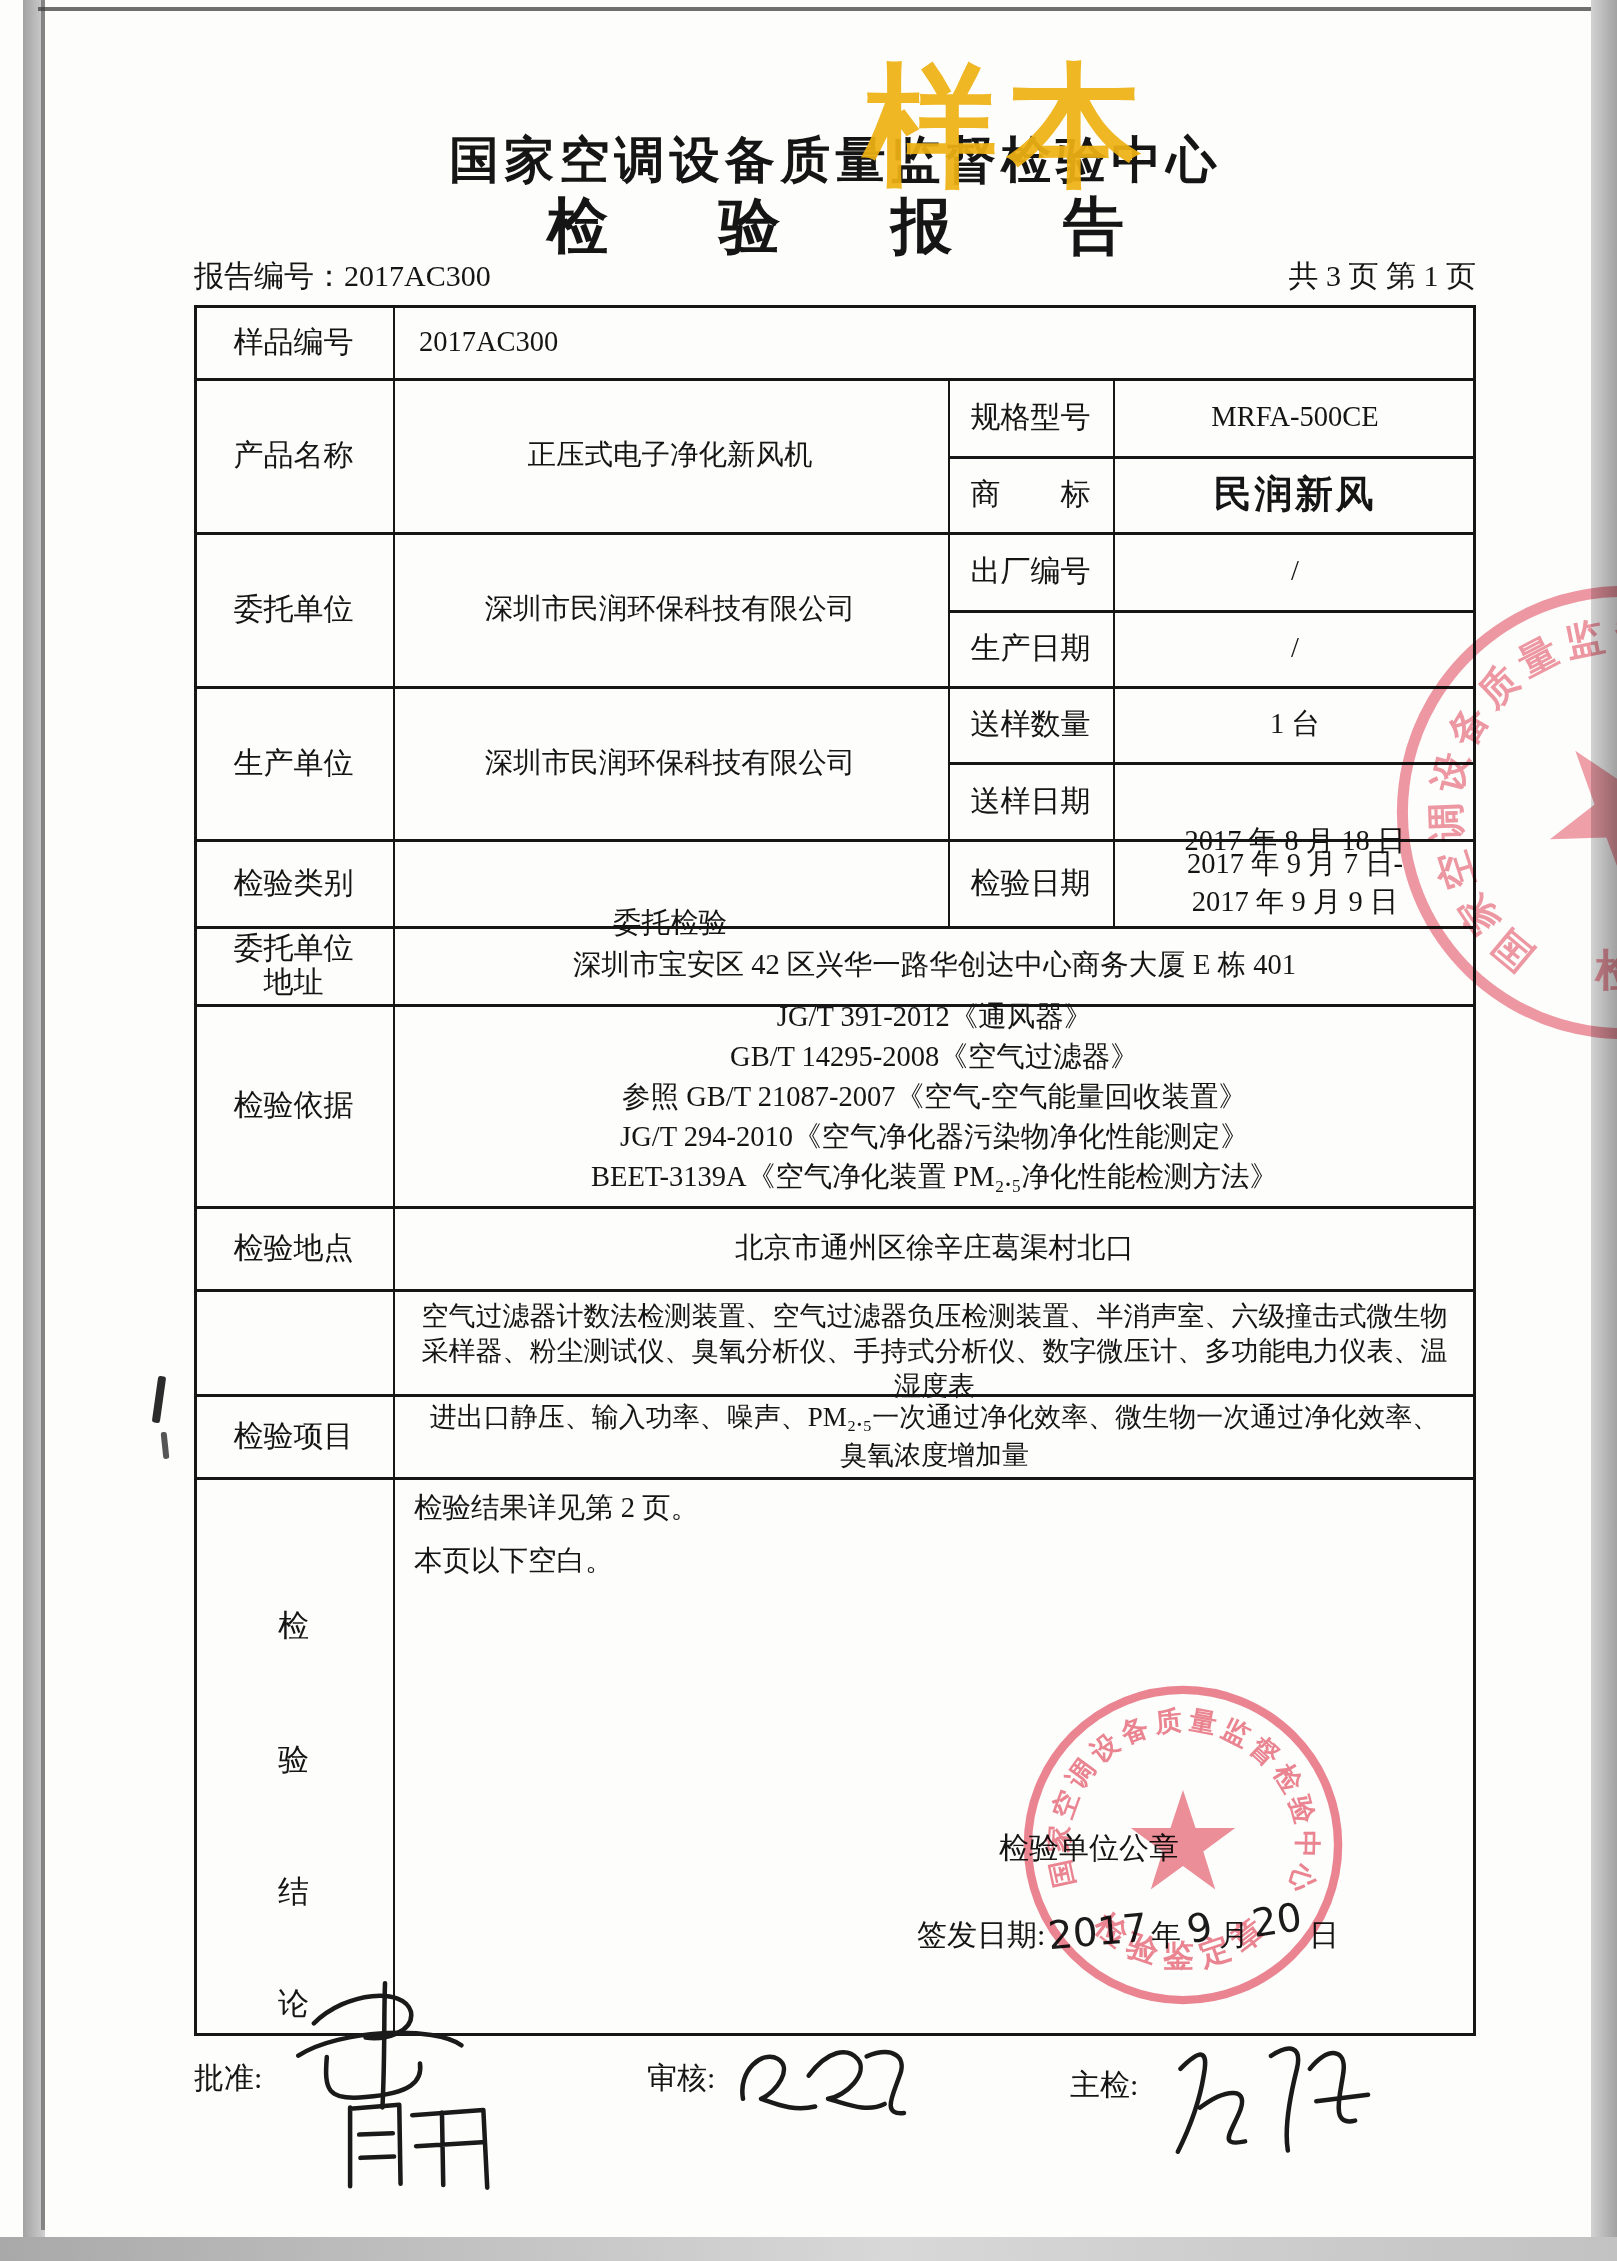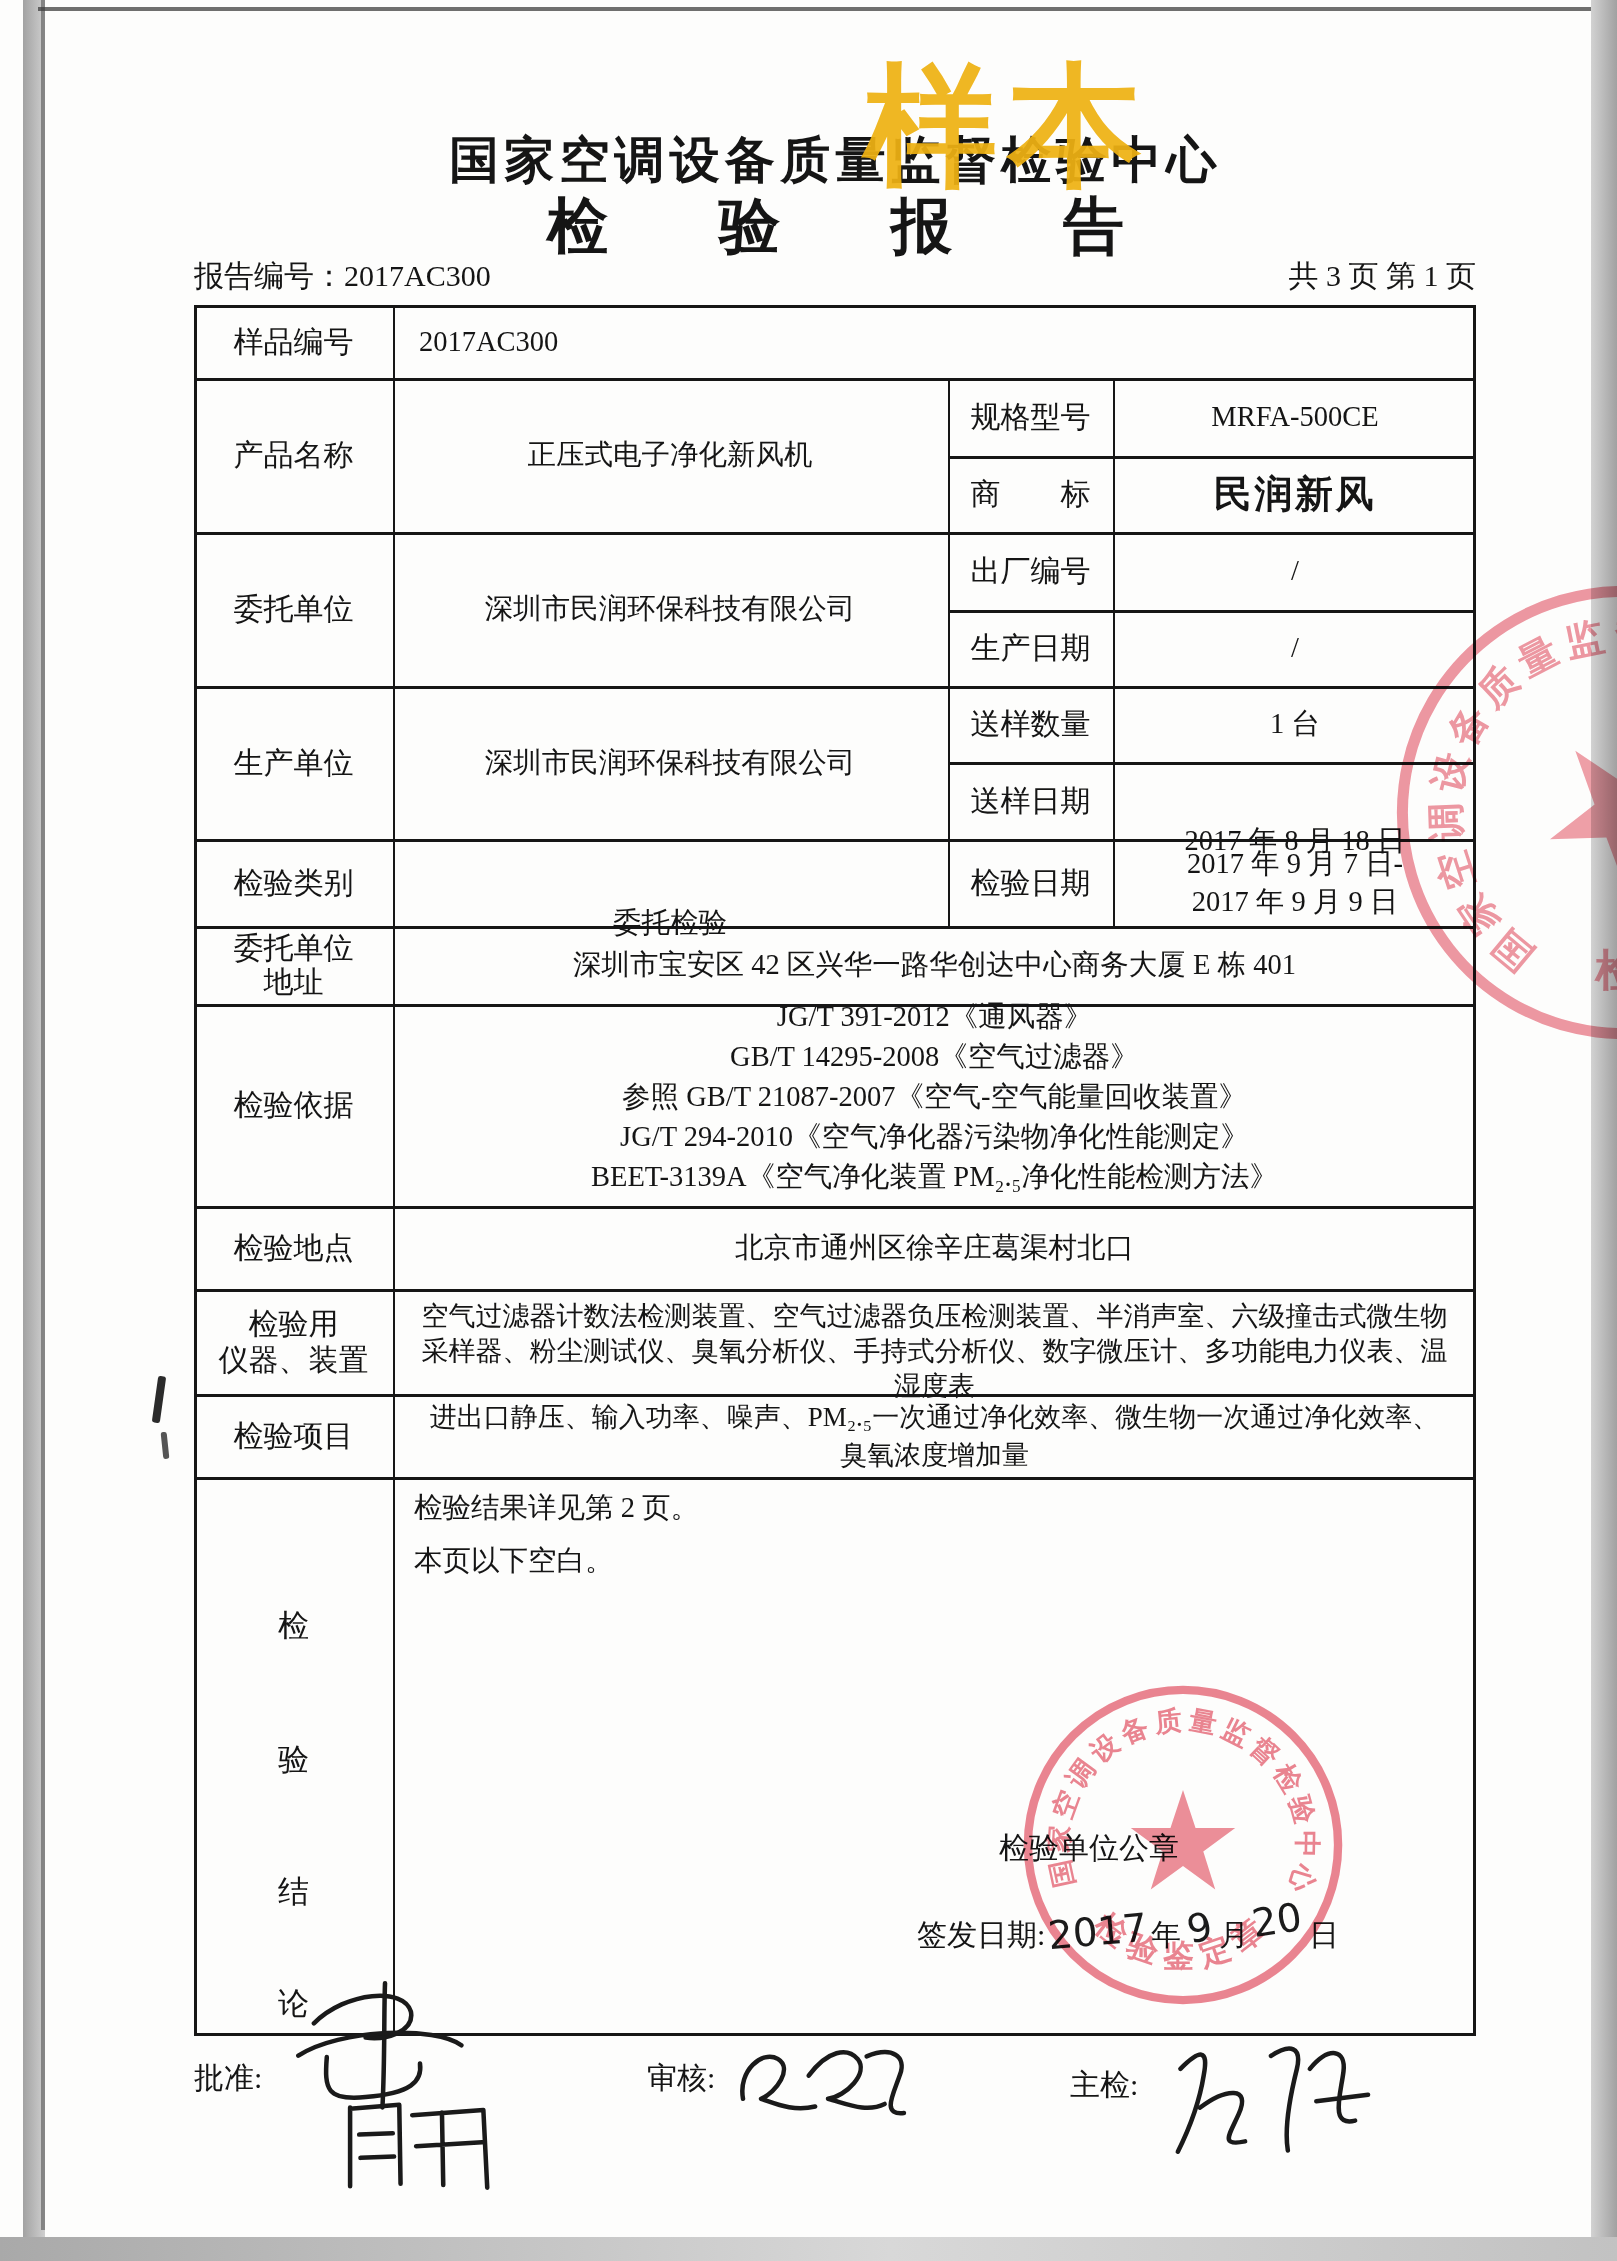--- a/index.html
+++ b/index.html
@@ -135,26 +135,20 @@
       <div>GB/T 14295-2008《空气过滤器》</div>
       <div>参照 GB/T 21087-2007《空气-空气能量回收装置》</div>
       <div>JG/T 294-2010《空气净化器污染物净化性能测定》</div>
       <div>BEET-3139A《空气净化装置 PM₂.₅净化性能检测方法》</div>
     </div>
   </div>
 
   <div class="cell label" style="left:194px;top:1206px;width:199px;height:83px;">检验地点</div>
   <div class="cell" style="left:393px;top:1206px;width:1083px;height:83px;">北京市通州区徐辛庄葛渠村北口</div>
 
-  <div class="cell label" style="left:194px;top:1289px;width:199px;height:105px;">
-    <div class="lines" style="line-height:1.2;">
-      <div>检验用</div>
-      <div>仪器、装置</div>
-    </div>
-  </div>
   <div class="cell" style="left:397px;top:1289px;width:1075px;height:125px;font-size:27px;">
     <div class="lines" style="line-height:35px;">
       <div>空气过滤器计数法检测装置、空气过滤器负压检测装置、半消声室、六级撞击式微生物</div>
       <div>采样器、粉尘测试仪、臭氧分析仪、手持式分析仪、数字微压计、多功能电力仪表、温</div>
       <div>湿度表</div>
     </div>
   </div>
 
   <div class="cell label" style="left:194px;top:1394px;width:199px;height:83px;">检验项目</div>
   <div class="cell" style="left:397px;top:1394px;width:1075px;height:83px;font-size:27px;">

